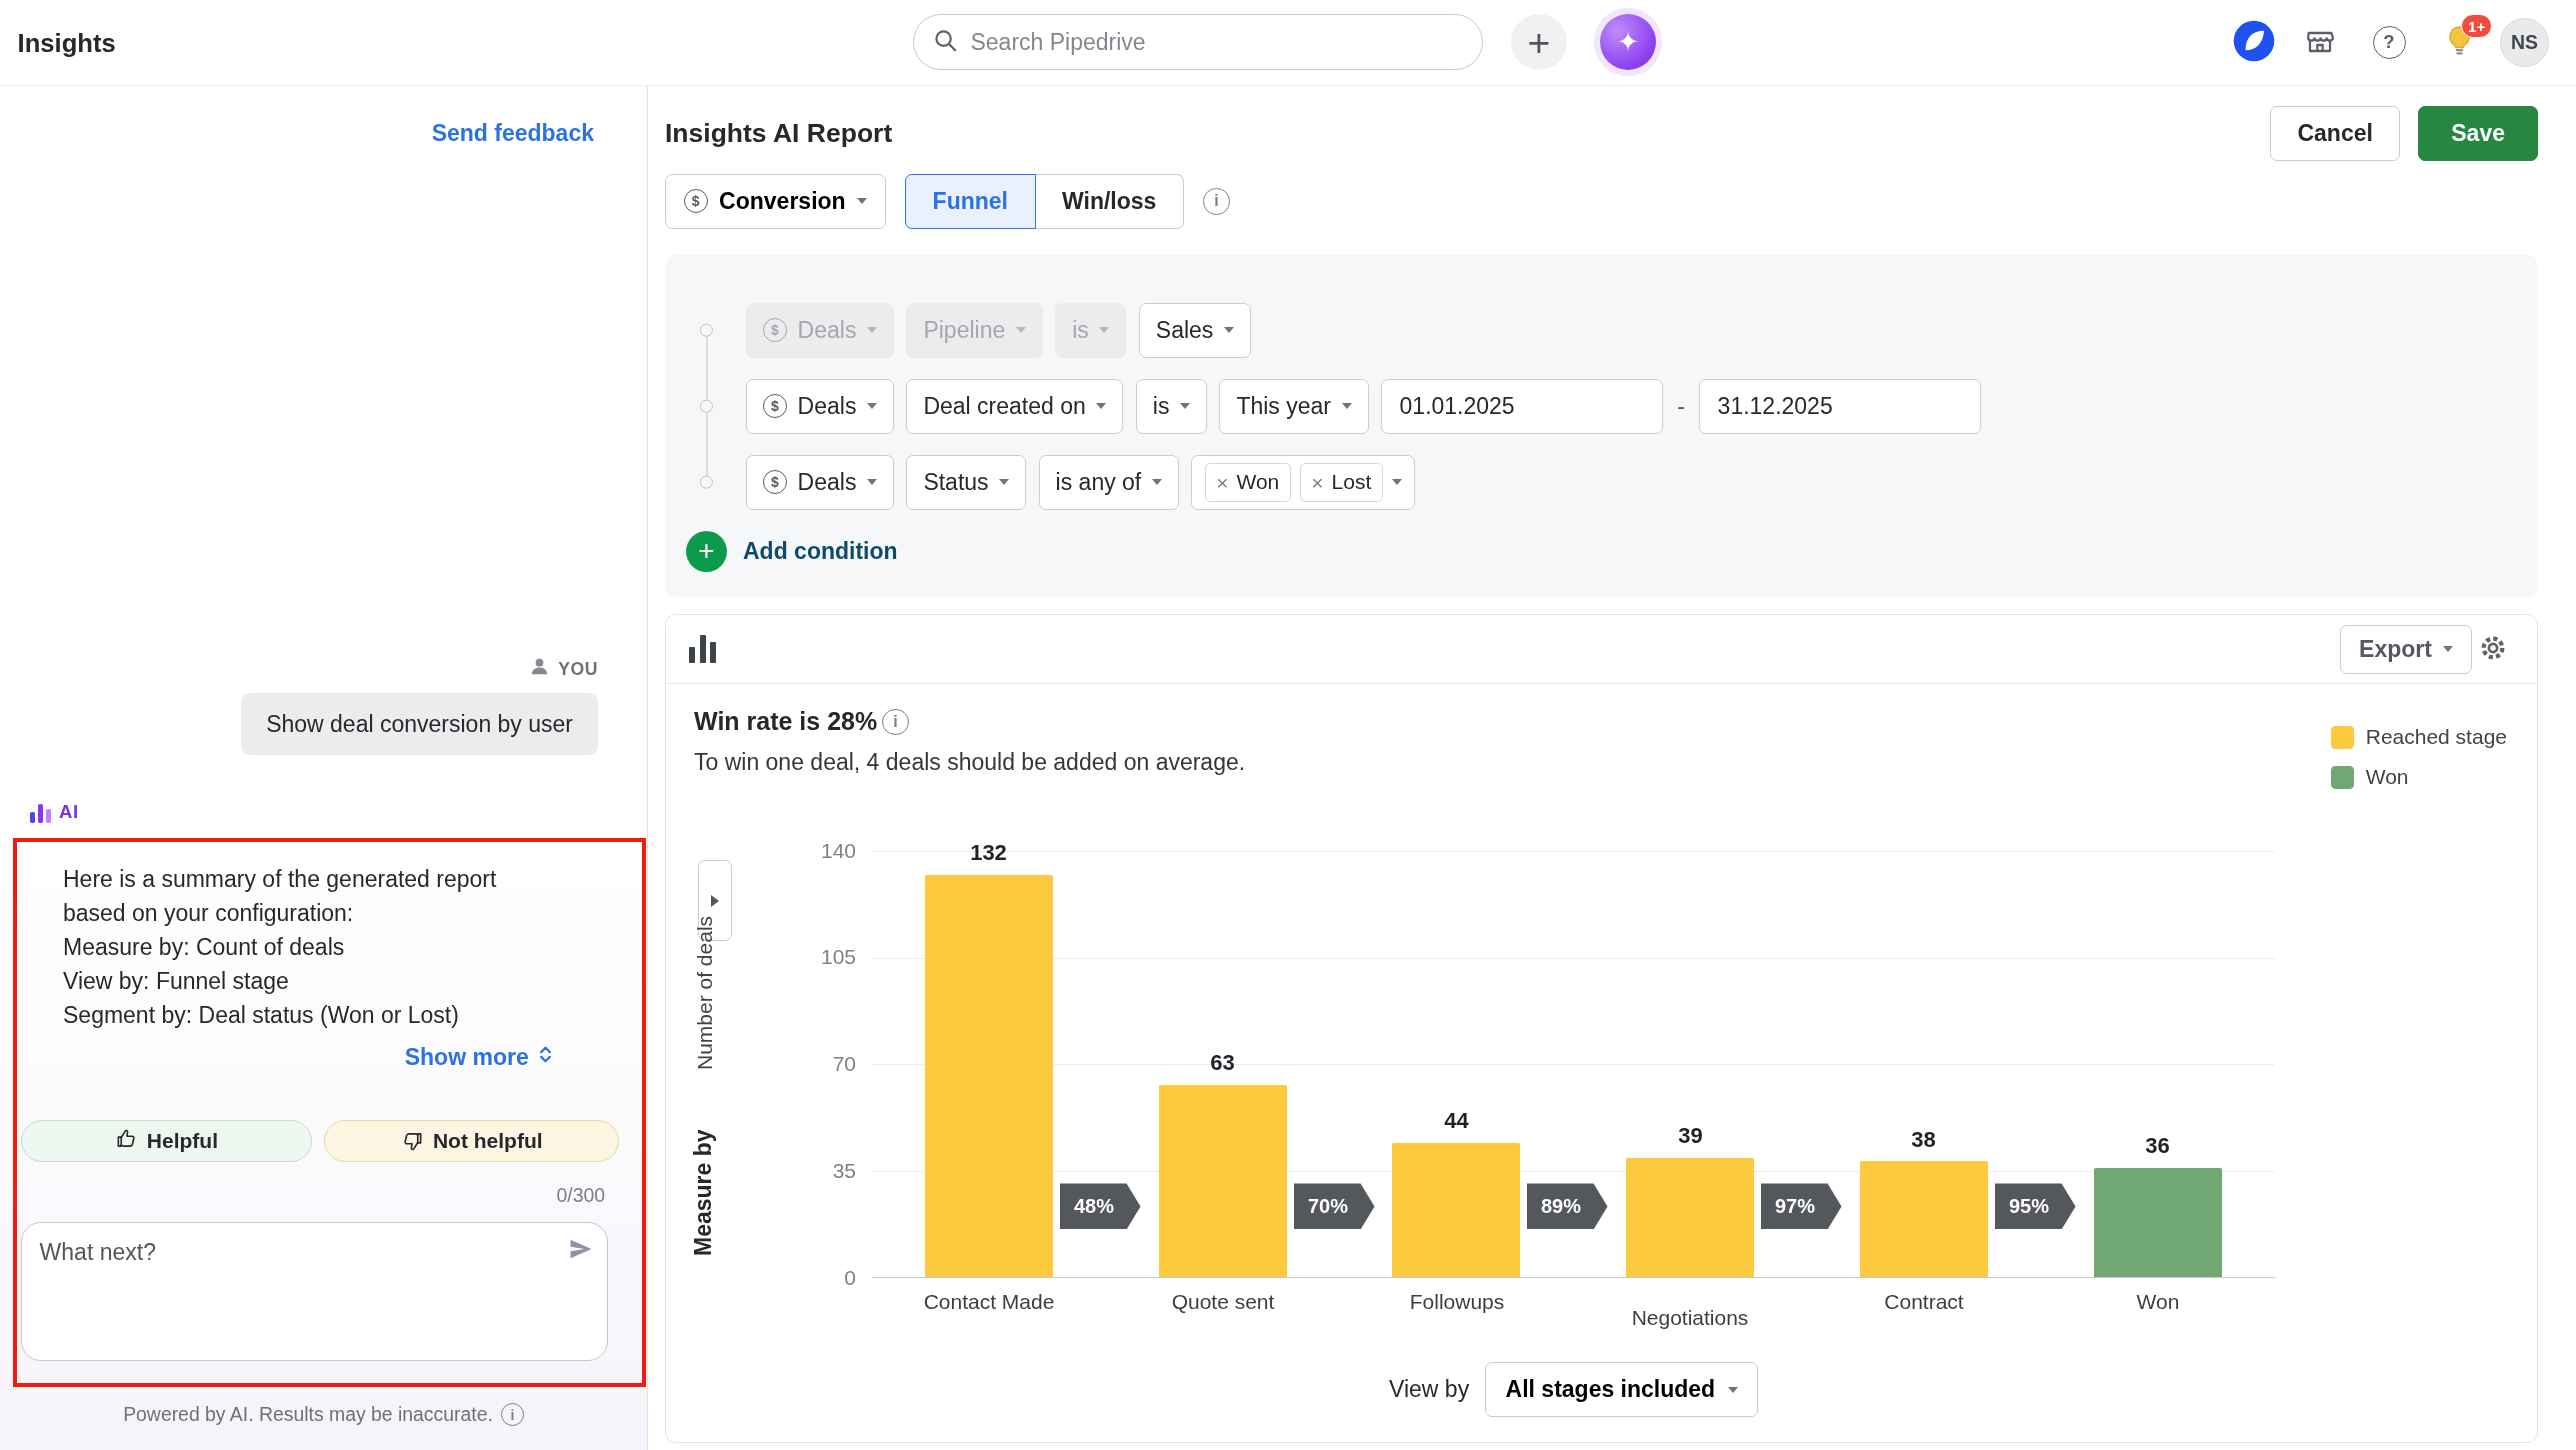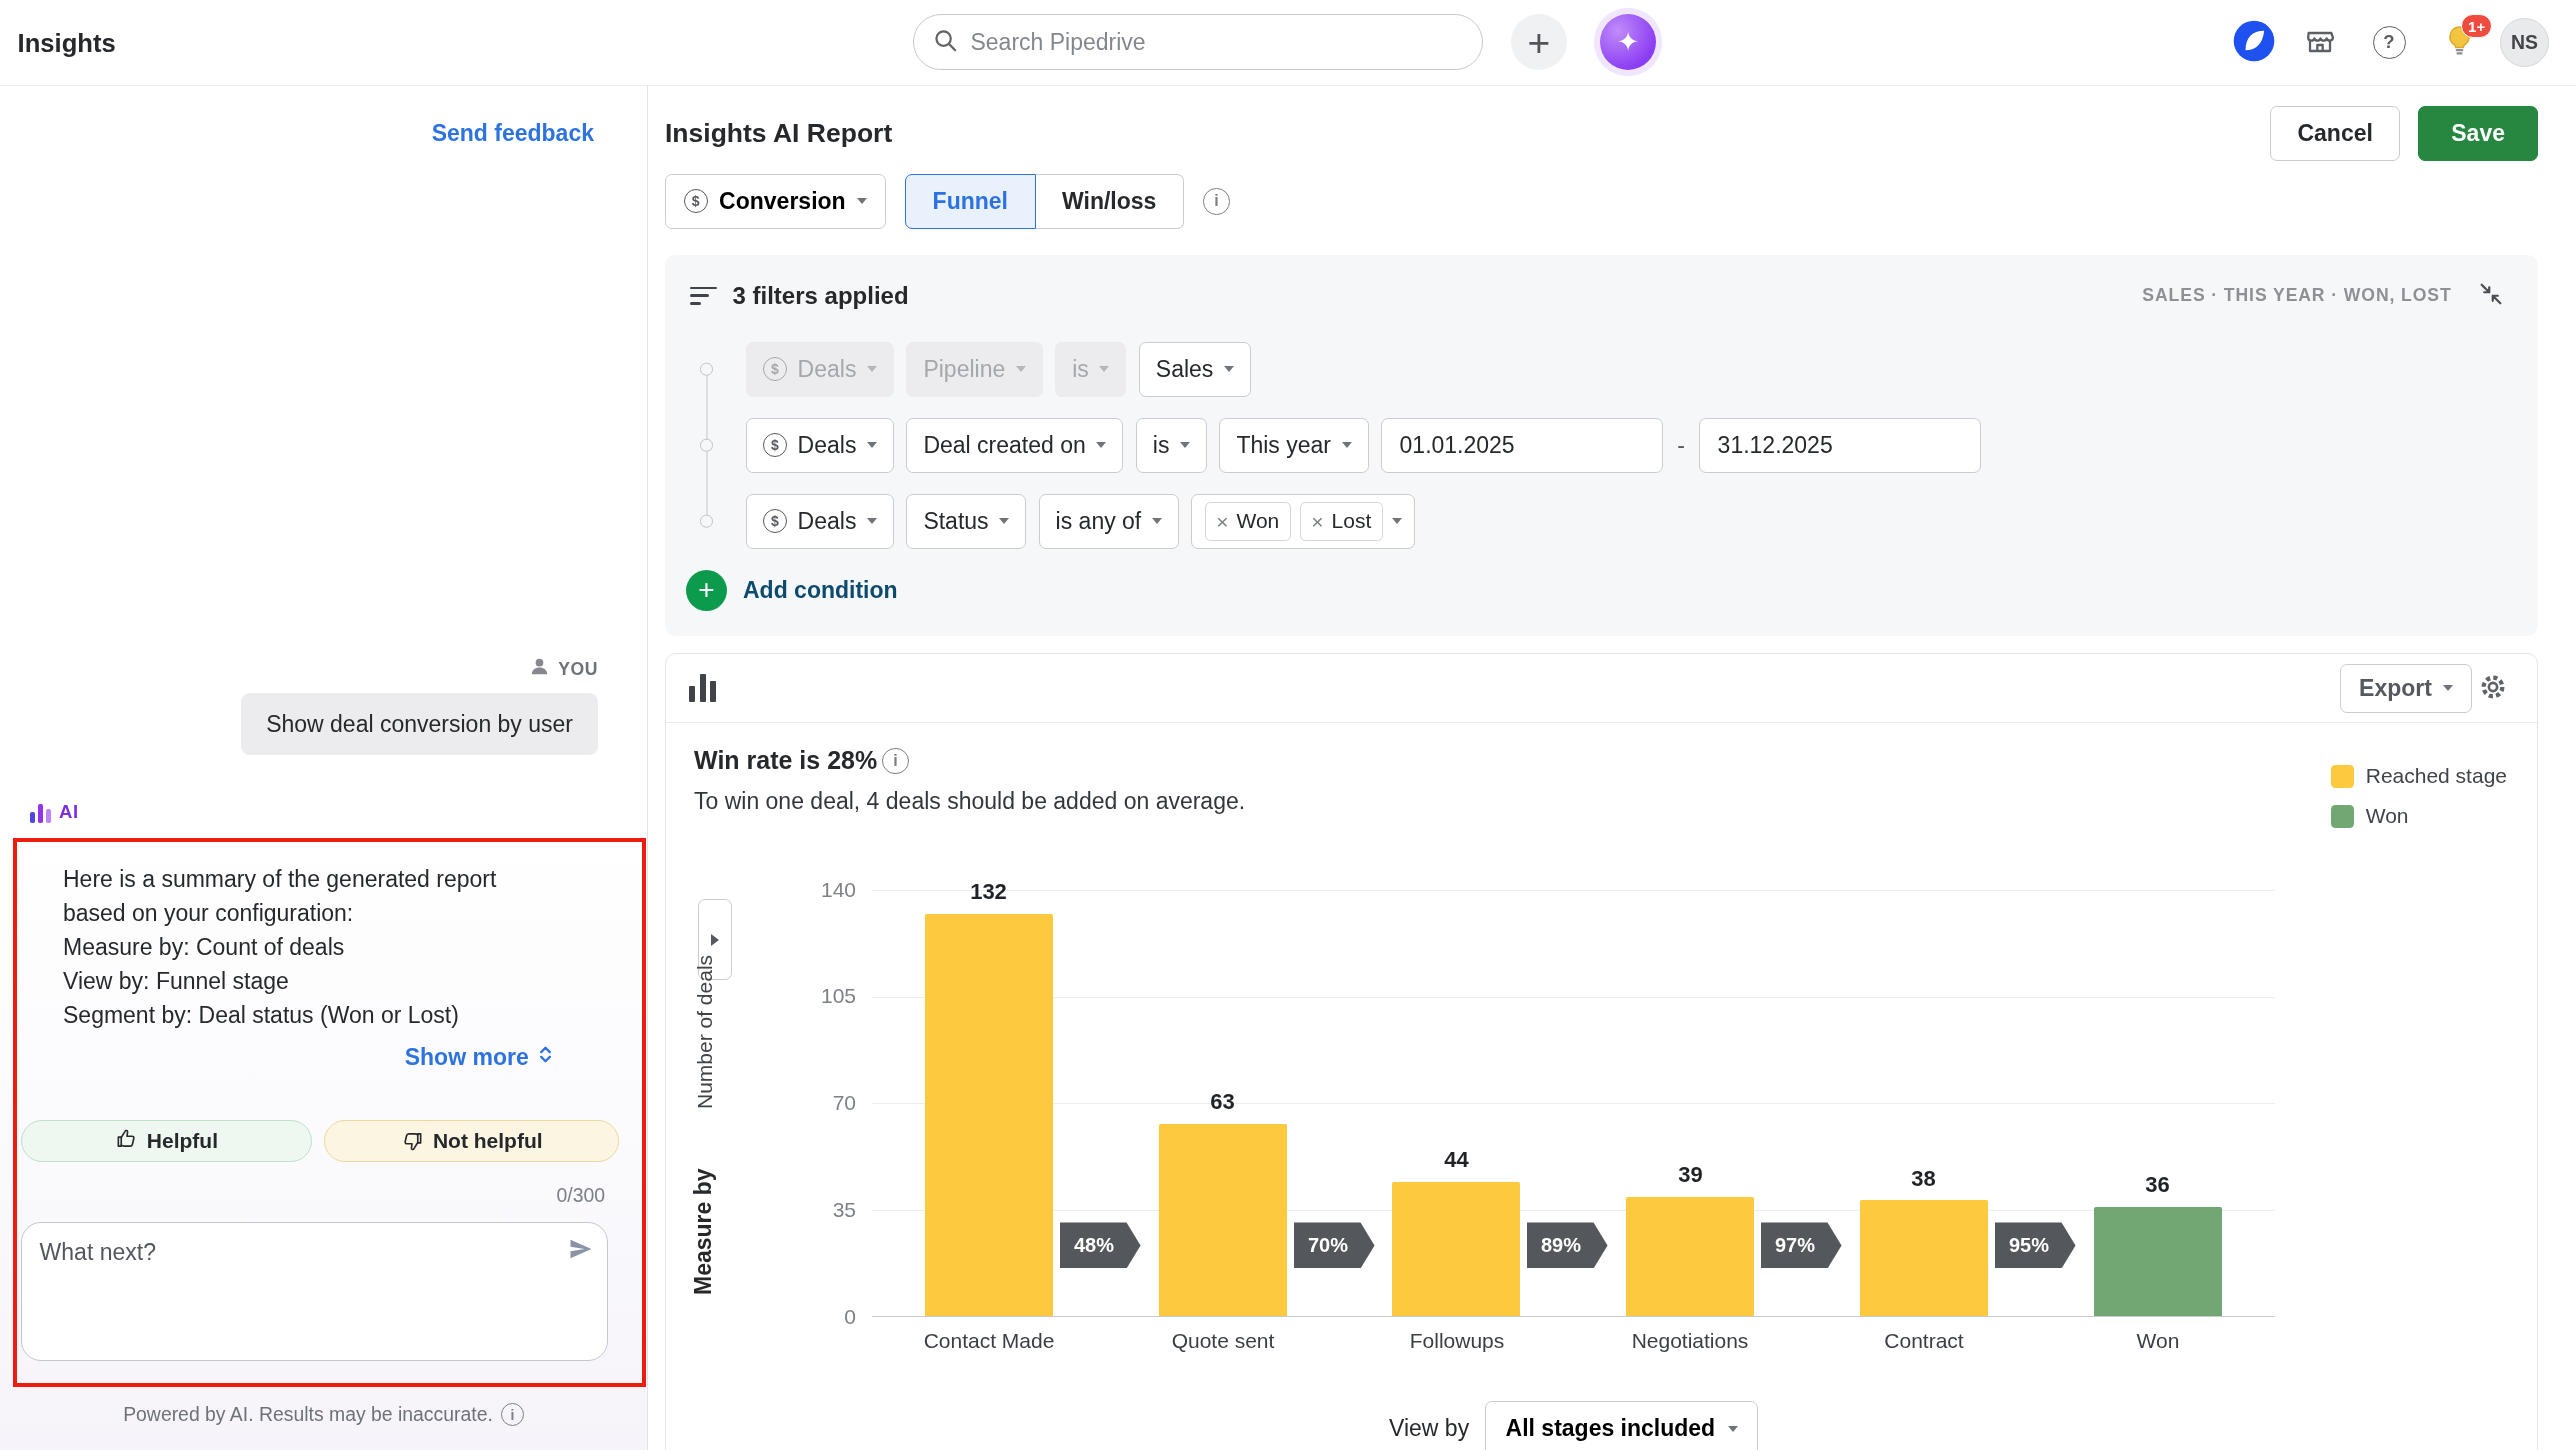--- a/index.html
+++ b/index.html
@@ -278,41 +278,20 @@
         <span class="caret"></span>
       </button>
       <div class="seg">
         <button class="seg-btn active">Funnel</button>
         <button class="seg-btn inactive">Win/loss</button>
       </div>
       <span class="info-i">i</span>
     </div>
 
     <section class="filters">
-      <div class="f-head">
-        <div class="f-head-left">
-          <span class="funnel-ic">
-              <i style="width:26.5px"></i>
-              <i style="width:18.5px"></i>
-              <i style="width:10.6px"></i>
-            </span>
-          <span>3 filters applied</span>
-        </div>
-        <div class="f-head-right">
-          <span class="f-shortcuts">SALES  ·  THIS YEAR  ·  WON, LOST</span>
-          <button class="collapse-btn">
-            <span>
-              <svg viewBox="0 0 24 24" width="28" height="28" fill="none" stroke="#4a4e54" stroke-width="1.9" stroke-linecap="round" stroke-linejoin="round">
-                  <path d="M4 4 L10.5 10.5 M10.5 10.5 V6.2 M10.5 10.5 H6.2"></path>
-                  <path d="M20 20 L13.5 13.5 M13.5 13.5 V17.8 M13.5 13.5 H17.8"></path>
-                </svg>
-            </span>
-          </button>
-        </div>
-      </div>
 
       <div class="f-rows">
         <div class="rail"></div>
 
         <div class="f-row">
             <button class="f-btn disabled">
               <span class="deal-ic">$</span>
               <span>Deals</span>
               <span class="caret"></span>
             </button>
@@ -458,21 +437,21 @@
             <div class="badge" style="left: 188px; bottom: 48px;">48%</div>
             <div class="badge" style="left: 422px; bottom: 48px;">70%</div>
             <div class="badge" style="left: 655px; bottom: 48px;">89%</div>
             <div class="badge" style="left: 889px; bottom: 48px;">97%</div>
             <div class="badge" style="left: 1123px; bottom: 48px;">95%</div>
           </div>
         <div class="x-labels">
             <div class="x-lab" style="left: 0px; width: 234px;">Contact Made</div>
             <div class="x-lab" style="left: 234px; width: 234px;">Quote sent</div>
             <div class="x-lab" style="left: 468px; width: 234px;">Followups</div>
-            <div class="x-lab" style="left: 701px; width: 234px;">Negotiations</div>
+            <div class="x-lab" style="left: 701px; width: 234px; margin-top: 16px;">Negotiations</div>
             <div class="x-lab" style="left: 935px; width: 234px;">Contract</div>
             <div class="x-lab" style="left: 1169px; width: 234px;">Won</div>
           </div>
 
         <div class="viewby">
           <span class="viewby-label">View by</span>
           <button class="viewby-dd">
             <span>All stages included</span>
             <span class="caret"></span>
           </button>

